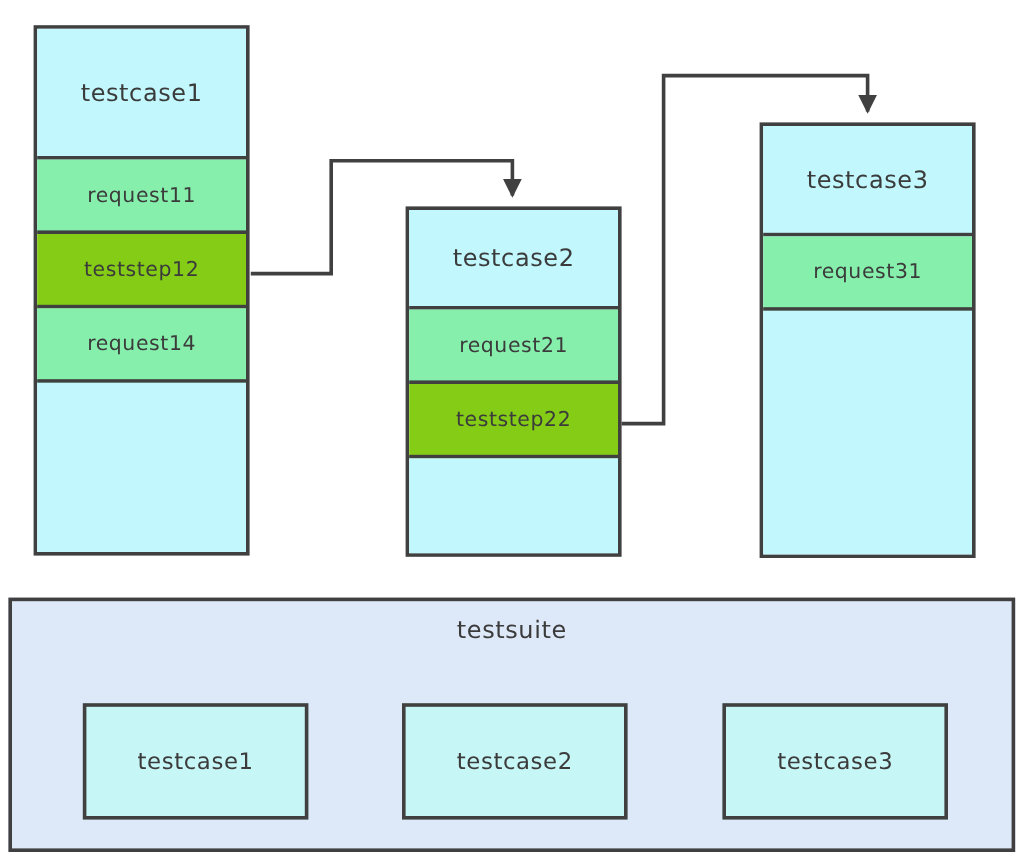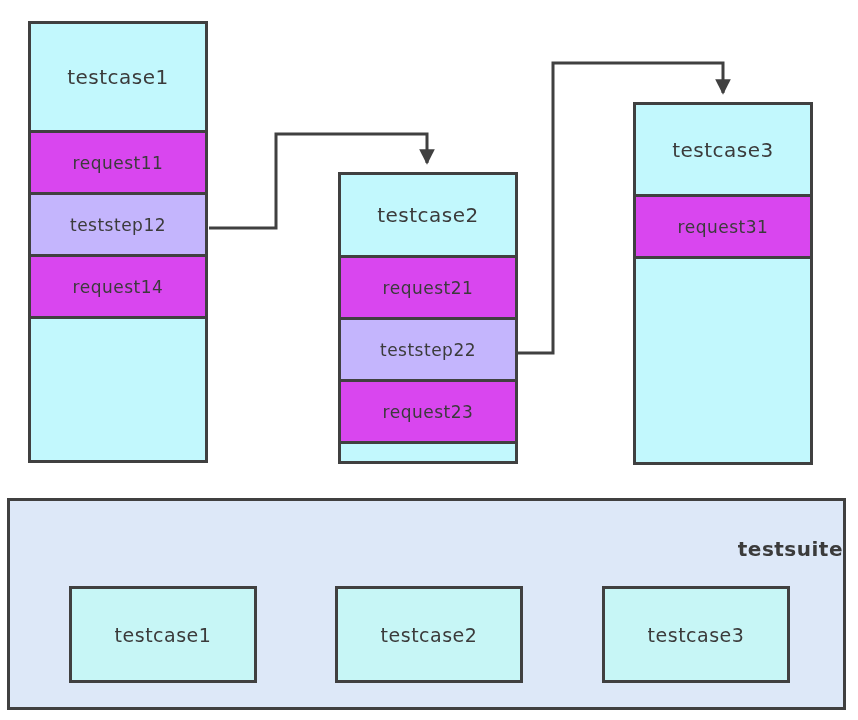--- a/index.html
+++ b/index.html
@@ -2,26 +2,26 @@
 <html><head>
 <meta charset="utf-8">
 <style>
   html,body{margin:0;padding:0;background:#ffffff;}
   body{width:858px;height:720px;position:relative;font-family:"DejaVu Sans",sans-serif;color:#3b3b3b;}
   .canvas{position:absolute;left:0;top:0;width:858px;height:569px;}
 
   .stack{position:absolute;display:flex;flex-direction:column;border:3px solid #404040;box-sizing:border-box;background:#ffffff;}
   .hdr{display:flex;align-items:center;justify-content:center;background:#c2f8fd;border-bottom:3px solid #404040;font-size:20px;box-sizing:border-box;letter-spacing:0.5px;}
   .row{display:flex;align-items:center;justify-content:center;height:62px;font-size:17px;border-bottom:3px solid #404040;box-sizing:border-box;letter-spacing:0.5px;}
-  .row.request{background:#d946ef;}
-  .row.teststep{background:#c4b5fd;}
+  .row.request{background:#86efac;}
+  .row.teststep{background:#84cc16;}
   .strip{flex:1;background:#c2f8fd;}
 
   .suite{position:absolute;left:7px;top:498px;width:839px;height:212px;border:3px solid #404040;background:#dde8f8;box-sizing:border-box;}
-  .suite-title{text-align:right;margin-top:36px;font-size:20px;letter-spacing:0.5px;font-weight:bold;}
+  .suite-title{text-align:center;margin-top:12px;font-size:20px;letter-spacing:0.5px;}
   .suite-item{position:absolute;top:85px;width:188px;height:97px;border:3px solid #404040;background:#c7f6f6;box-sizing:border-box;display:flex;align-items:center;justify-content:center;font-size:19px;letter-spacing:0.5px;}
 
   .connectors{position:absolute;left:0;top:0;width:858px;height:720px;pointer-events:none;}
 </style>
 </head>
 <body>
 
 <div class="canvas">
 
   <div class="stack" style="left:28px;top:21px;width:180px;height:442px">
@@ -29,21 +29,20 @@
     <div class="row request">request11</div>
     <div class="row teststep">teststep12</div>
     <div class="row request">request14</div>
     <div class="strip"></div>
   </div>
 
   <div class="stack" style="left:338px;top:172px;width:180px;height:292px">
     <div class="hdr" style="height:83px">testcase2</div>
     <div class="row request">request21</div>
     <div class="row teststep">teststep22</div>
-    <div class="row request">request23</div>
     <div class="strip"></div>
   </div>
 
   <div class="stack" style="left:633px;top:102px;width:180px;height:363px">
     <div class="hdr" style="height:92px">testcase3</div>
     <div class="row request">request31</div>
     <div class="strip"></div>
   </div>
 
   <div class="suite">

